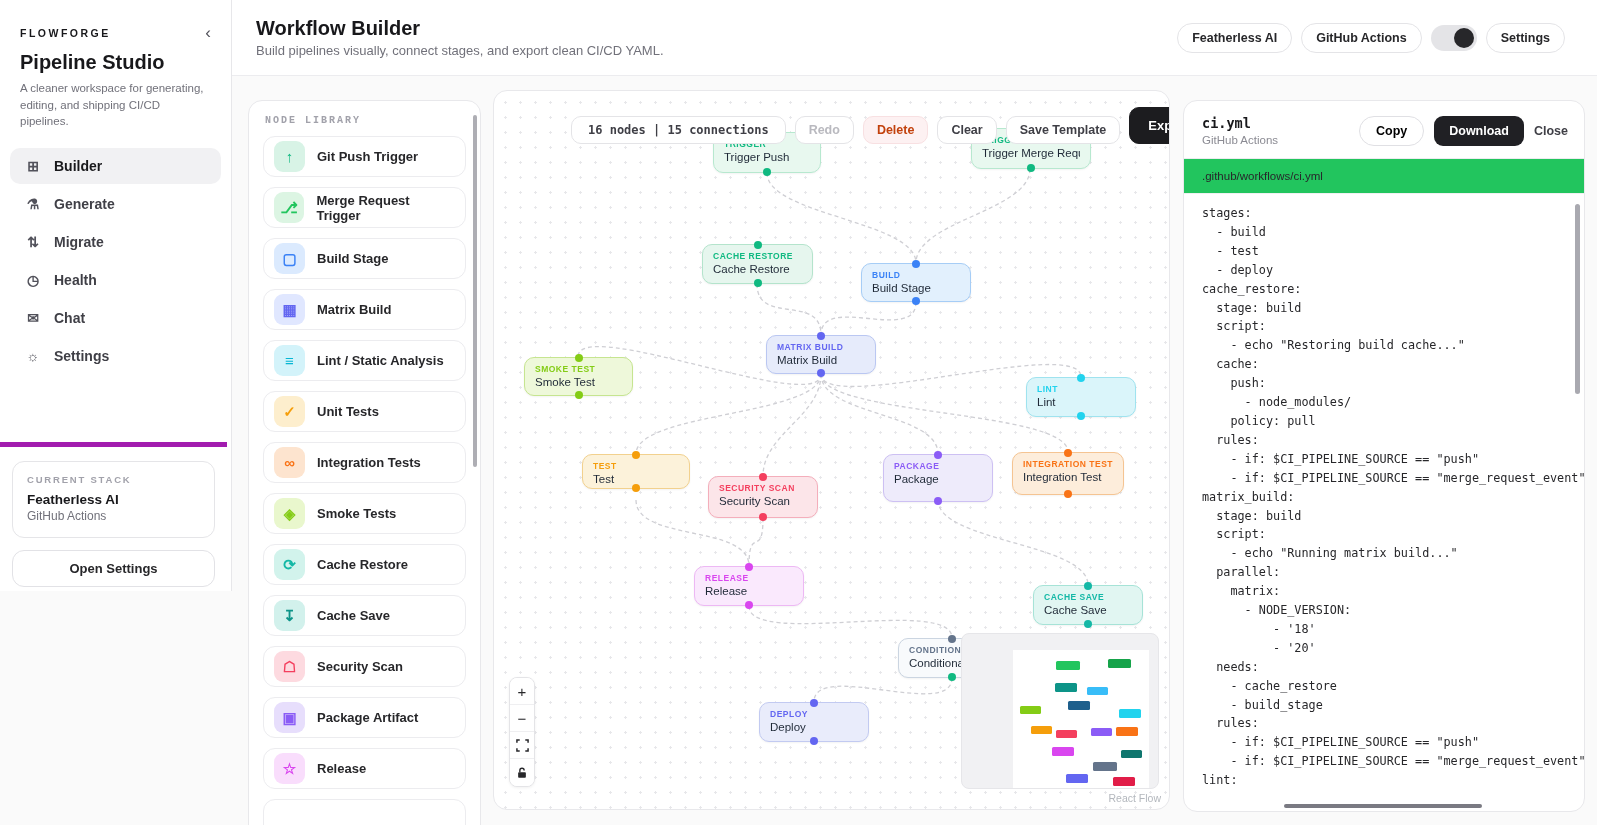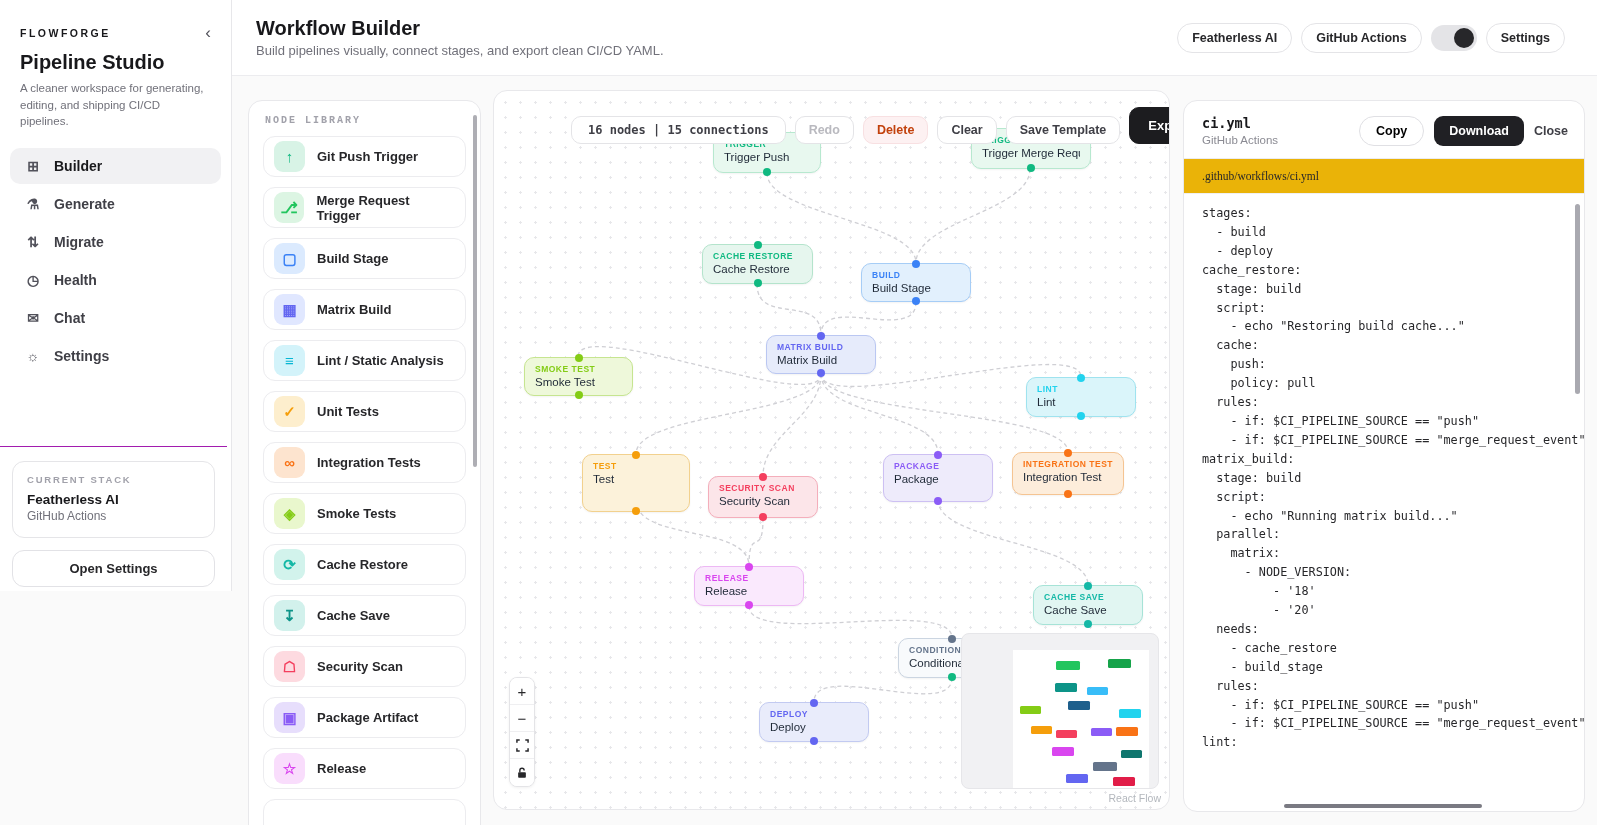--- a/index.html
+++ b/index.html
@@ -12,21 +12,21 @@
   .brand-row { display:flex; justify-content:space-between; align-items:center; padding:24px 20px 4px 20px; }
   .brand { font-size:10.5px; font-weight:700; letter-spacing:2.5px; color:#18181b; }
   .collapse { color:#52525b; font-size:17px; cursor:pointer; line-height:1; }
   .side-title { font-size:20px; font-weight:700; padding:6px 20px 2px 20px; }
   .side-desc { font-size:11.5px; color:#71717a; line-height:1.45; padding:4px 20px 0 20px; }
   .nav { padding:18px 10px 0 10px; }
   .nav-item { display:flex; align-items:center; gap:12px; padding:10px 14px; border-radius:10px;
     font-size:14px; font-weight:600; color:#3f3f46; margin-bottom:2px; cursor:pointer; }
   .nav-item.active { background:#f1f1f3; color:#18181b; }
   .nav-icon { width:18px; font-size:14px; color:#52525b; text-align:center; }
-  .side-bottom { position:absolute; left:0; right:4px; bottom:0; border-top:1px solid #a21caf; padding:14px 12px 4px 12px; background:#fff; }
+  .side-bottom { position:absolute; left:0; right:4px; bottom:0; border-top:5px solid #a21caf; padding:14px 12px 4px 12px; background:#fff; }
   .stack-card { border:1px solid #e5e5e8; border-radius:12px; padding:12px 14px 14px 14px; margin-bottom:12px; }
   .stack-label { font-size:9.5px; font-weight:700; letter-spacing:1.8px; color:#a1a1aa; }
   .stack-name { font-size:13.5px; font-weight:700; margin-top:7px; }
   .stack-runtime { font-size:12px; color:#71717a; margin-top:2px; }
   .open-settings { width:100%; border:1px solid #e2e2e6; background:#fff; border-radius:12px;
     padding:10px 0; font-size:13px; font-weight:600; color:#27272a; cursor:pointer; font-family:inherit; }
 
   
   .header { position:absolute; left:232px; top:0; right:0; height:76px; background:#fff;
     border-bottom:1px solid #ececef; display:flex; align-items:center; padding:0 32px 0 24px; }
@@ -85,22 +85,22 @@
 
   
   .yaml { left:951px; top:24px; width:402px; height:712px; overflow:hidden; display:flex; flex-direction:column; }
   .yaml-head { display:flex; padding:14px 16px 12px 18px; border-bottom:1px solid #ececef;gap:48px; }
   .yaml-file { font-family:"DejaVu Sans Mono", monospace; font-size:13.5px; font-weight:700; color:#18181b; }
   .yaml-runtime { font-size:11.5px; color:#8b8b93; margin-top:3px; }
   .yaml-actions { margin-left:auto; display:flex; align-items:center; gap:10px; }
   .btn-copy { border:1px solid #e0e0e4; background:#fff; border-radius:16px; padding:7px 16px; font-size:12.5px; font-weight:600; cursor:pointer; font-family:inherit; }
   .btn-download { border:none; background:#202024; color:#fff; border-radius:9px; padding:8px 15px; font-size:12.5px; font-weight:600; cursor:pointer; font-family:inherit; }
   .btn-close { border:none; background:none; font-size:12.5px; font-weight:600; color:#3f3f46; cursor:pointer; font-family:inherit; }
-  .yaml-path { padding:11px 18px; border-bottom:1px solid #f0f0f2; font-family:Liberation Serif, serif;
-    font-size:11.5px; color:#27272a; background:#eab308; }
+  .yaml-path { padding:11px 18px; border-bottom:1px solid #f0f0f2; font-family:Liberation Sans, sans-serif;
+    font-size:11.5px; color:#27272a; background:#22c55e; }
   .yaml-code { position:relative; flex:1; padding:10px 18px; overflow:hidden; }
   .code-line { font-family:"DejaVu Sans Mono", monospace; font-size:11.8px; line-height:18.9px; color:#27272a; white-space:pre; }
   .yaml-vscroll { position:absolute; right:4px; top:10px; width:5px; height:190px; background:#a9a9b0; border-radius:3px; }
   .yaml-hscroll { position:absolute; left:100px; bottom:3px; width:198px; height:4px; background:#7a7a82; border-radius:2px; }
 </style>
 </head>
 <body>
 
 <div class="sidebar">
   <div class="brand-row">
@@ -277,21 +277,21 @@
           <div class="nm">Smoke Test</div>
           <div class="handle t" style="background: rgb(132, 204, 22);"></div>
           <div class="handle b" style="background: rgb(132, 204, 22);"></div>
         </div>
         <div class="node" style="left: 532px; top: 286px; width: 110px; height: 40px; background: rgb(218, 245, 250); border-color: rgb(159, 227, 239);">
           <div class="cat" style="color: rgb(34, 211, 238);">LINT</div>
           <div class="nm">Lint</div>
           <div class="handle t" style="background: rgb(34, 211, 238);"></div>
           <div class="handle b" style="background: rgb(34, 211, 238);"></div>
         </div>
-        <div class="node" style="left: 88px; top: 363px; width: 108px; height: 58px; background: rgb(252, 242, 218); border-color: rgb(242, 209, 142);">
+        <div class="node" style="left: 88px; top: 363px; width: 108px; height: 35px; background: rgb(252, 242, 218); border-color: rgb(242, 209, 142);">
           <div class="cat" style="color: rgb(245, 158, 11);">TEST</div>
           <div class="nm">Test</div>
           <div class="handle t" style="background: rgb(245, 158, 11);"></div>
           <div class="handle b" style="background: rgb(245, 158, 11);"></div>
         </div>
         <div class="node" style="left: 214px; top: 385px; width: 110px; height: 42px; background: rgb(252, 229, 233); border-color: rgb(244, 174, 187);">
           <div class="cat" style="color: rgb(244, 63, 94);">SECURITY SCAN</div>
           <div class="nm">Security Scan</div>
           <div class="handle t" style="background: rgb(244, 63, 94);"></div>
           <div class="handle b" style="background: rgb(244, 63, 94);"></div>
@@ -393,27 +393,29 @@
         <button class="btn-copy">Copy</button>
         <button class="btn-download">Download</button>
         <button class="btn-close">Close</button>
       </div>
     </div>
     <div class="yaml-path">.github/workflows/ci.yml</div>
     <div class="yaml-code">
       <div id="code-lines">
           <div class="code-line">stages:</div>
           <div class="code-line">  - build</div>
+          <div class="code-line">  - test</div>
           <div class="code-line">  - deploy</div>
           <div class="code-line">cache_restore:</div>
           <div class="code-line">  stage: build</div>
           <div class="code-line">  script:</div>
           <div class="code-line">    - echo "Restoring build cache..."</div>
           <div class="code-line">  cache:</div>
           <div class="code-line">    push:</div>
+          <div class="code-line">      - node_modules/</div>
           <div class="code-line">    policy: pull</div>
           <div class="code-line">  rules:</div>
           <div class="code-line">    - if: $CI_PIPELINE_SOURCE == "push"</div>
           <div class="code-line">    - if: $CI_PIPELINE_SOURCE == "merge_request_event"</div>
           <div class="code-line">matrix_build:</div>
           <div class="code-line">  stage: build</div>
           <div class="code-line">  script:</div>
           <div class="code-line">    - echo "Running matrix build..."</div>
           <div class="code-line">  parallel:</div>
           <div class="code-line">    matrix:</div>

